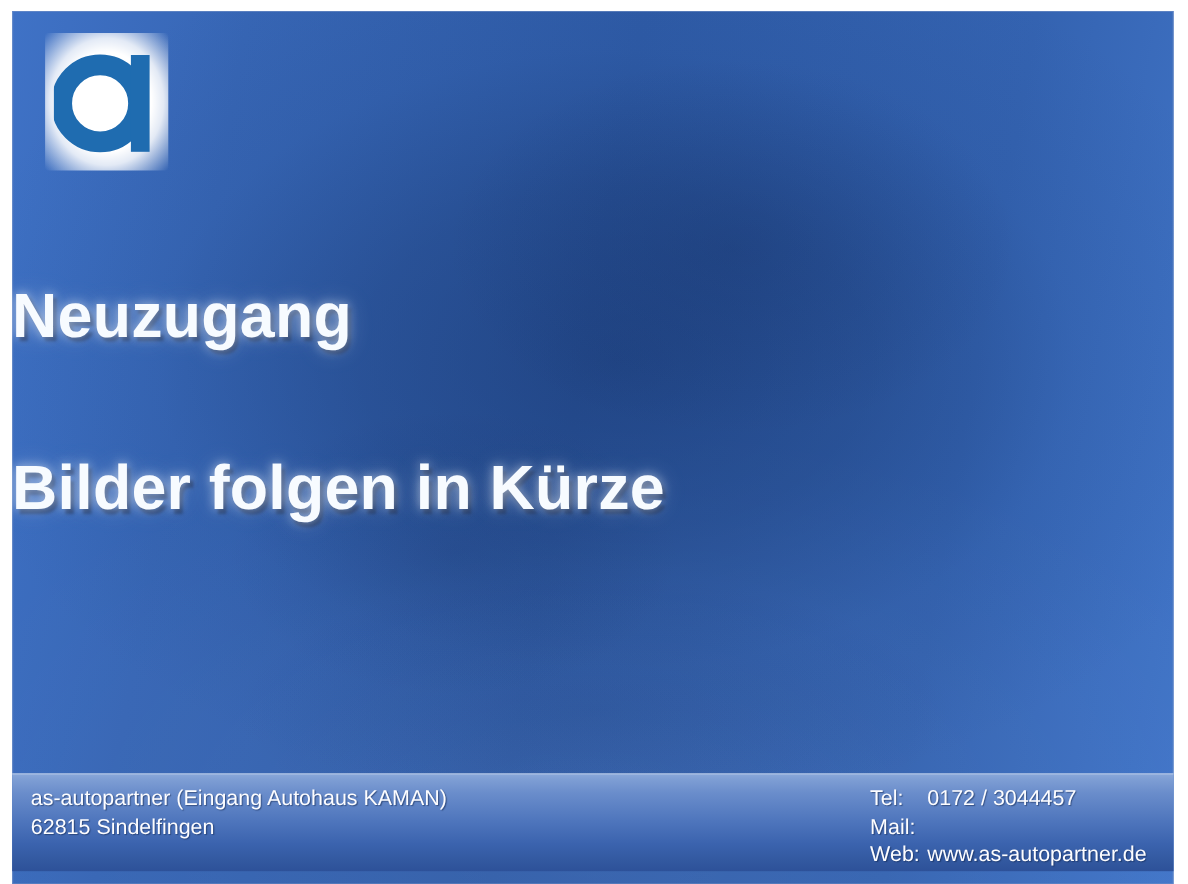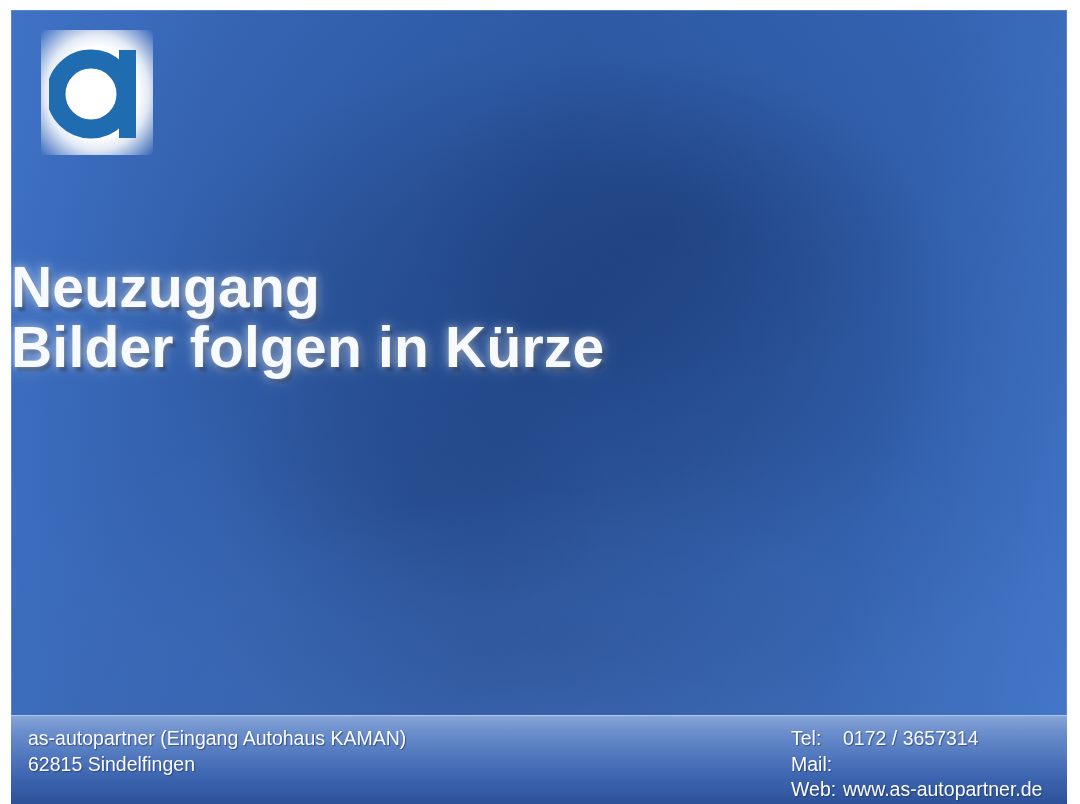--- a/index.html
+++ b/index.html
@@ -80,36 +80,37 @@
     font-weight: 600;
     color: #f7fbff;
     letter-spacing: 0.2px;
     line-height: 1.05;
     text-shadow:
        0 0 10px rgba(255,255,255,0.55),
        0 0 22px rgba(210,230,255,0.30),
        3px 4px 3px rgba(12,28,60,0.55);
   }
   .h2 {
+    margin-top: 97px;
     font-size: 57px;
     font-weight: 600;
     color: #f7fbff;
     letter-spacing: 0.2px;
     line-height: 1.05;
     text-shadow:
        0 0 10px rgba(255,255,255,0.55),
        0 0 22px rgba(210,230,255,0.30),
        3px 4px 3px rgba(12,28,60,0.55);
   }
 
   
   .footer {
     position: absolute;
     left: 0;
-    bottom: 0;
+    bottom: 12px;
     width: 1056px;
     height: 89px;
     background: linear-gradient(180deg,
         #8ba9da 0%, #7e9ed4 6%, #6a8dcb 20%,
         #4f76bd 48%, #3b63ae 72%, #32589f 90%, #2d5199 100%);
     box-shadow: inset 0 1px 0 rgba(255,255,255,0.35);
   }
   .footer-inner {
     position: relative;
     width: 100%;
@@ -163,21 +164,21 @@
       <div class="footer-inner">
 
         <div class="f-left">
           <div class="f-line">as-autopartner (Eingang Autohaus KAMAN)</div>
           <div class="f-line">62815 Sindelfingen</div>
         </div>
 
         <div class="f-right">
           <div class="f-line f-row">
             <span class="f-label">Tel:</span>
-            <span>0172 / 3657314</span>
+            <span>0172 / 3044457</span>
           </div>
           <div class="f-line f-row">
             <span class="f-label">Mail:</span>
           </div>
           <div class="f-line f-row">
             <span class="f-label">Web:</span>
             <span>www.as-autopartner.de</span>
           </div>
         </div>
 

